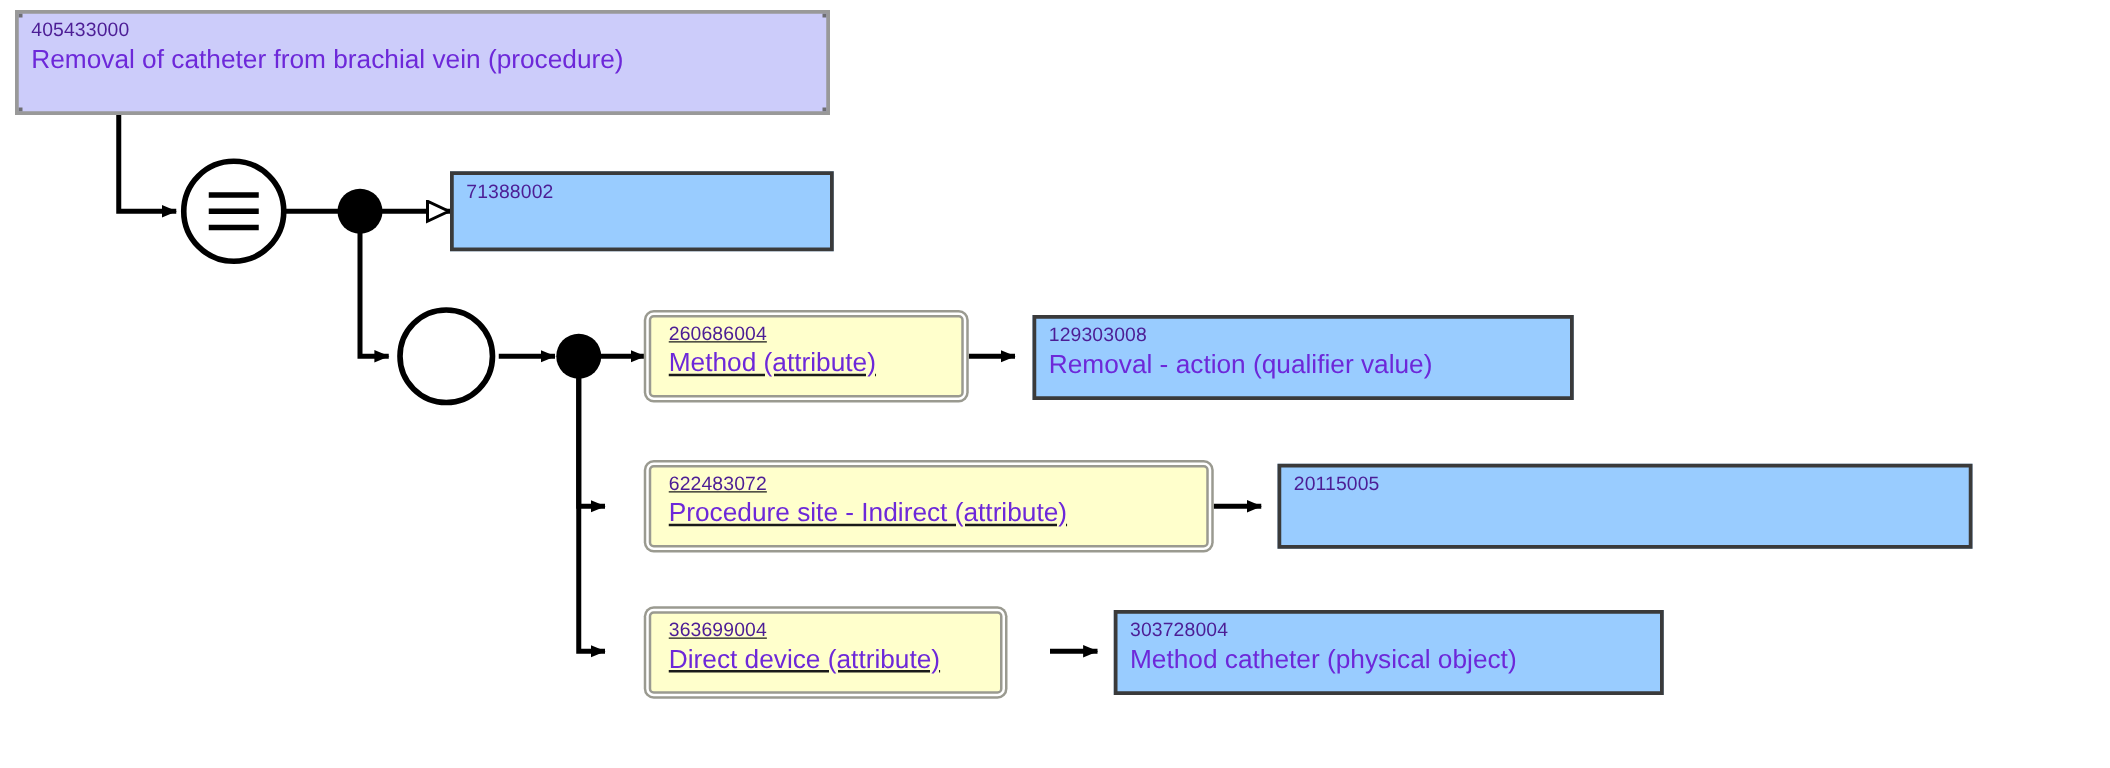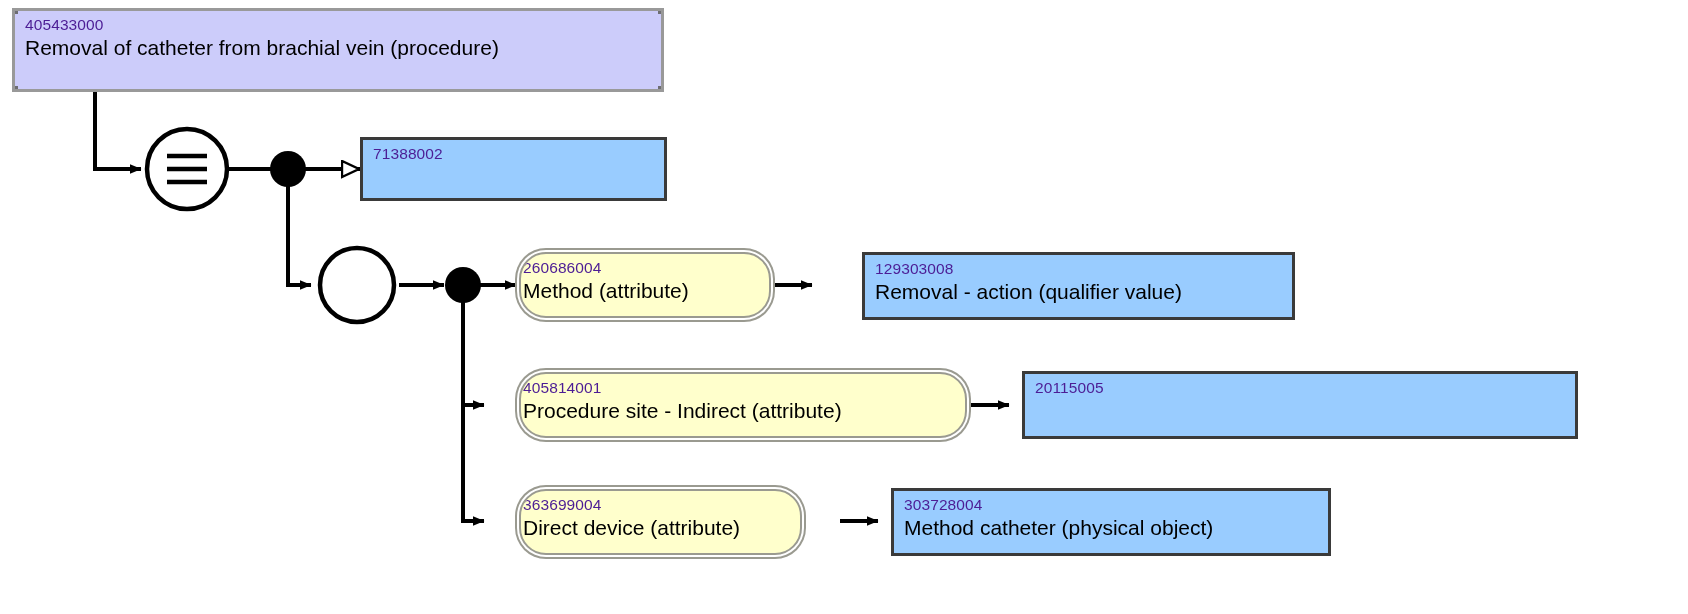--- a/index.html
+++ b/index.html
@@ -34,21 +34,21 @@
   .node .sctid {
     font-size: 15.5px;
     letter-spacing: 0.1px;
     color: #4c1d95;
     display: block;
     margin-bottom: 3px;
     white-space: nowrap;
   }
   .node .term {
     font-size: 21px;
-    color: #000000;
+    color: #6d28d9;
     display: block;
     white-space: nowrap;
   }
 
   
   .node.root {
     background: #ccccfa;
     border: 3px solid #999999;
   }
   .node.root .handle {
@@ -65,23 +65,24 @@
   
   .node.concept {
     background: #99ccff;
     border: 3px solid #3a3a3a;
   }
 
   
   .node.attribute {
     background: #ffffcc;
     border: 2px solid #9a9a90;
-    border-radius: 27px;
+    border-radius: 4px;
     box-shadow: 0 0 0 2px #ffffff, 0 0 0 4px #9a9a90;
-    padding-left: 2px;
+    padding-left: 14px;
+    text-decoration: underline;
   }
 
   
   #wires {
     position: absolute;
     left: 0; top: 0;
     width: 1688px;
     height: 614px;
     pointer-events: none;
   }
@@ -146,27 +147,27 @@
   </div>
 
   <div class="node concept" style="left:360px; top:137px; width:307px; height:64px;">
     <span class="sctid">71388002</span>
   </div>
 
   <div class="node attribute" style="left:519px; top:252px; width:252px; height:66px;">
     <span class="sctid">260686004</span>
     <span class="term">Method (attribute)</span>
   </div>
-  <div class="node concept" style="left:826px; top:252px; width:433px; height:68px;margin-left:36px;">
+  <div class="node concept" style="left:826px; top:252px; width:433px; height:68px;">
     <span class="sctid">129303008</span>
     <span class="term">Removal - action (qualifier value)</span>
   </div>
 
   <div class="node attribute" style="left:519px; top:372px; width:448px; height:66px;">
-    <span class="sctid">405814001</span>
+    <span class="sctid">622483072</span>
     <span class="term">Procedure site - Indirect (attribute)</span>
   </div>
   <div class="node concept" style="left:1022px; top:371px; width:556px; height:68px;">
     <span class="sctid">20115005</span>
   </div>
 
   <div class="node attribute" style="left:519px; top:489px; width:283px; height:66px;">
     <span class="sctid">363699004</span>
     <span class="term">Direct device (attribute)</span>
   </div>

